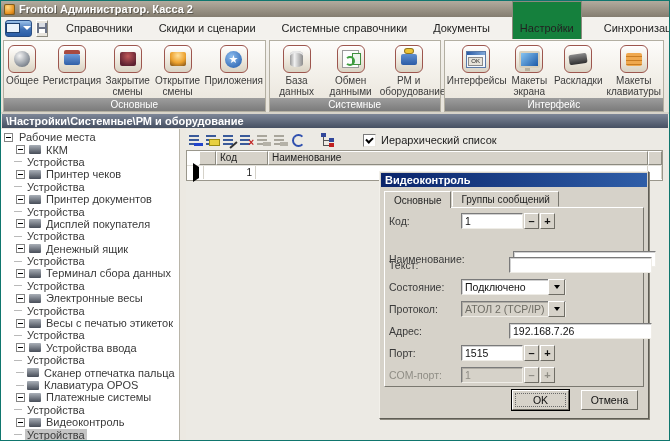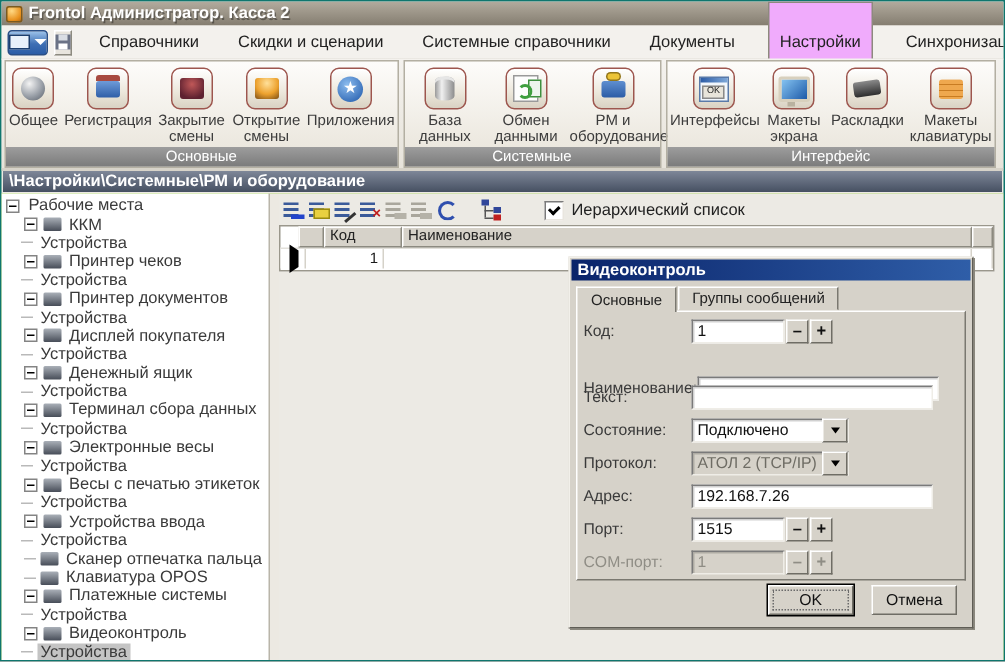--- a/index.html
+++ b/index.html
@@ -14,21 +14,21 @@
   .menubar{position:absolute;left:0;top:16px;right:0;height:22px;background:#f3f1ed;display:flex;align-items:center;border-bottom:1px solid #cfccc2;}
   .appmenu-btn{width:36px;height:15px;margin-left:4px;border-radius:3px;background:linear-gradient(180deg,#9cc2ea,#3e6fb4 55%,#2a5ca6);border:1px solid #2a4f86;display:flex;align-items:center;justify-content:center;gap:3px;}
   .appmenu-btn .pane{width:12px;height:8px;background:#e9f1fa;border:1px solid #1d3f6e;}
   .appmenu-btn .dn{width:0;height:0;border-left:4px solid transparent;border-right:4px solid transparent;border-top:4px solid #fff;}
   .save-btn{width:18px;height:15px;margin-left:4px;background:#e8e5de;border:1px solid;border-color:#fff #8c8a80 #8c8a80 #fff;display:flex;align-items:center;justify-content:center;}
   .floppy{width:10px;height:10px;background:#6a7286;position:relative;}
   .floppy::before{content:"";position:absolute;left:2px;top:0;width:6px;height:4px;background:#d9dde4;}
   .floppy::after{content:"";position:absolute;left:2px;bottom:0;width:6px;height:4px;background:#fff;}
   .mitems{display:flex;align-items:center;margin-left:14px;gap:18px;}
   .mitem{white-space:nowrap;color:#222;padding:2px 4px;cursor:default;}
-  .mitem.active{border:1px solid #8d8a7e;background:#f0abfc;border-bottom-color:#fbfaf7;padding:20px 7px;}
+  .mitem.active{border:1px solid #8d8a7e;background:#15803d;border-bottom-color:#fbfaf7;padding:20px 7px;}
 
   
   .ribbon{position:absolute;left:0;top:38px;right:0;height:72px;background:linear-gradient(180deg,#f4f2ee,#e7e3da);display:flex;align-items:stretch;padding:1px 2px;border-bottom:1px solid #b9b5a9;}
   .rgroup{border:1px solid #b3afa2;background:linear-gradient(180deg,#fdfcfa,#ece8df 80%);margin-right:3px;display:flex;flex-direction:column;}
   .rbtns{flex:1;display:flex;align-items:flex-start;justify-content:flex-end;padding-top:3px;}
   .rbtn{display:flex;flex-direction:column;align-items:center;padding:1px 2px;}
   .rlbl{font-size:10px;color:#3c3c3c;text-align:center;line-height:11px;margin-top:2px;max-width:58px;}
   .rcap{height:13px;background:linear-gradient(180deg,#9d9d9d,#7b7b7b);color:#fff;font-size:10px;text-align:center;line-height:13px;}
   .ricon{width:26px;height:26px;border-radius:6px;border:1px solid #9d564e;background:linear-gradient(180deg,#fff,#ece7db 60%,#d9d2c3);box-shadow:inset 0 1px 0 #fff;display:flex;align-items:center;justify-content:center;position:relative;}
   .i-sphere{width:16px;height:16px;border-radius:50%;background:radial-gradient(circle at 35% 30%,#f4f4f4,#9aa0a8 55%,#565d68);}
@@ -50,21 +50,21 @@
   .i-mon{width:17px;height:13px;border:2px solid #d8d0bd;border-radius:2px;background:linear-gradient(135deg,#86c4f2,#1d5aa8);position:relative;}
   .i-mon::after{content:"";position:absolute;left:4px;bottom:-5px;width:5px;height:3px;background:#b9b2a0;}
   .i-kbdark{width:18px;height:10px;border-radius:2px;background:linear-gradient(180deg,#8a8a8a,#2e2e2e);transform:rotate(-8deg);}
   .i-kborange{width:16px;height:13px;border-radius:2px;background:repeating-linear-gradient(180deg,#efa84e 0 3px,#c87c22 3px 4px),#d88830;}
 
   
   .sepstrip{position:absolute;left:0;top:111px;right:0;height:2px;background:#d7d3c9;}
   .breadcrumb{position:absolute;left:1px;top:113px;right:1px;height:14px;background:linear-gradient(180deg,#7e8798,#465062);color:#fff;font-weight:bold;font-size:11px;line-height:14px;padding-left:4px;}
 
   
-  .content{position:absolute;left:0;top:128px;right:0;bottom:0;background:#84cc16;}
+  .content{position:absolute;left:0;top:128px;right:0;bottom:0;background:#fde047;}
   .treepanel{position:absolute;left:0;top:0;width:178px;bottom:0;background:#fff;border-right:1px solid #b9b5a9;overflow:hidden;padding-top:2px;}
   .trow{display:flex;align-items:center;height:12.4px;white-space:nowrap;}
   .lvl0{padding-left:3px;} .lvl1{padding-left:15px;} .lvl2{padding-left:13px;}
   .exp{flex:0 0 9px;width:9px;height:9px;border:1px solid #848484;background:#fff;position:relative;margin-right:4px;box-sizing:border-box;}
   .exp::before{content:"";position:absolute;left:1px;right:1px;top:3px;height:1px;background:#000;}
   .dash{flex:0 0 8px;height:1px;background:#b9b9b9;margin-right:3px;}
   .dico{flex:0 0 12px;width:12px;height:9px;border-radius:1px;background:linear-gradient(180deg,#aab0b8,#474d58);margin-right:3px;}
   .tlabel{color:#3a3a3a;padding:0 2px;}
   .tlabel.selected{background:#c4c4c4;}
 
@@ -109,21 +109,21 @@
   .dtitle{position:absolute;left:1px;top:1px;right:1px;height:14px;background:linear-gradient(90deg,#0a246a,#2f5ea8);color:#fff;font-weight:bold;font-size:11px;line-height:14px;padding-left:4px;}
   .tabs{position:absolute;left:4px;top:19px;height:16px;display:flex;align-items:flex-end;}
   .tab{background:#d6d2c9;border:1px solid;border-color:#fff #7a7870 #d6d2c9 #fff;padding:2px 8px 1px;font-size:10px;color:#222;margin-right:1px;}
   .tab.active{position:relative;top:1px;padding:3px 9px 2px;border-bottom:none;z-index:2;}
   .dpage{position:absolute;left:4px;top:35px;right:4px;height:178px;border:1px solid;border-color:#fff #7a7870 #7a7870 #fff;background:#d6d2c9;}
   .drow{position:absolute;left:0;right:0;height:17px;display:flex;align-items:center;}
   .dlbl{flex:0 0 72px;padding-left:9px;color:#3a3a3a;font-size:10.5px;}
   .dlbl.dim{color:#8f8d85;}
   .dinput{box-sizing:border-box;height:16px;background:#fff;border:1px solid;border-color:#7a7a7a #efede7 #efede7 #7a7a7a;box-shadow:inset 1px 1px 0 rgba(0,0,0,.18);font-family:"Liberation Sans",sans-serif;font-size:10.5px;padding:0 3px;color:#111;}
   .dinput.dis{background:#d6d2c9;color:#8f8d85;}
-  .w-spin{width:62px;} .w-wide{width:161px;}
+  .w-spin{width:62px;} .w-wide{width:186px;margin-left:48px;}
   .sbtn{box-sizing:border-box;width:15px;height:16px;margin-left:1px;background:#d6d2c9;border:1px solid;border-color:#fff #6f6d65 #6f6d65 #fff;font-size:11px;font-weight:bold;line-height:12px;padding:0;color:#111;font-family:"Liberation Sans",sans-serif;}
   .sbtn.dis{color:#8f8d85;}
   .combo{box-sizing:border-box;width:105px;height:16px;background:#fff;border:1px solid;border-color:#7a7a7a #efede7 #efede7 #7a7a7a;box-shadow:inset 1px 1px 0 rgba(0,0,0,.18);display:flex;align-items:center;}
   .combo.dis{background:#d6d2c9;}
   .ctext{flex:1;font-size:10.5px;padding-left:3px;color:#111;white-space:nowrap;overflow:hidden;}
   .combo.dis .ctext{color:#6e6c64;}
   .cbtn{flex:0 0 15px;height:14px;background:#d6d2c9;border:1px solid;border-color:#fff #6f6d65 #6f6d65 #fff;display:flex;align-items:center;justify-content:center;}
   .arr{width:0;height:0;border-left:3px solid transparent;border-right:3px solid transparent;border-top:4px solid #000;}
   .dbuttons{position:absolute;left:0;right:0;top:218px;height:22px;}
   .btn{position:absolute;box-sizing:border-box;width:57px;height:20px;background:#d6d2c9;border:1px solid;border-color:#fff #6f6d65 #6f6d65 #fff;font-size:10.5px;color:#111;font-family:"Liberation Sans",sans-serif;}

